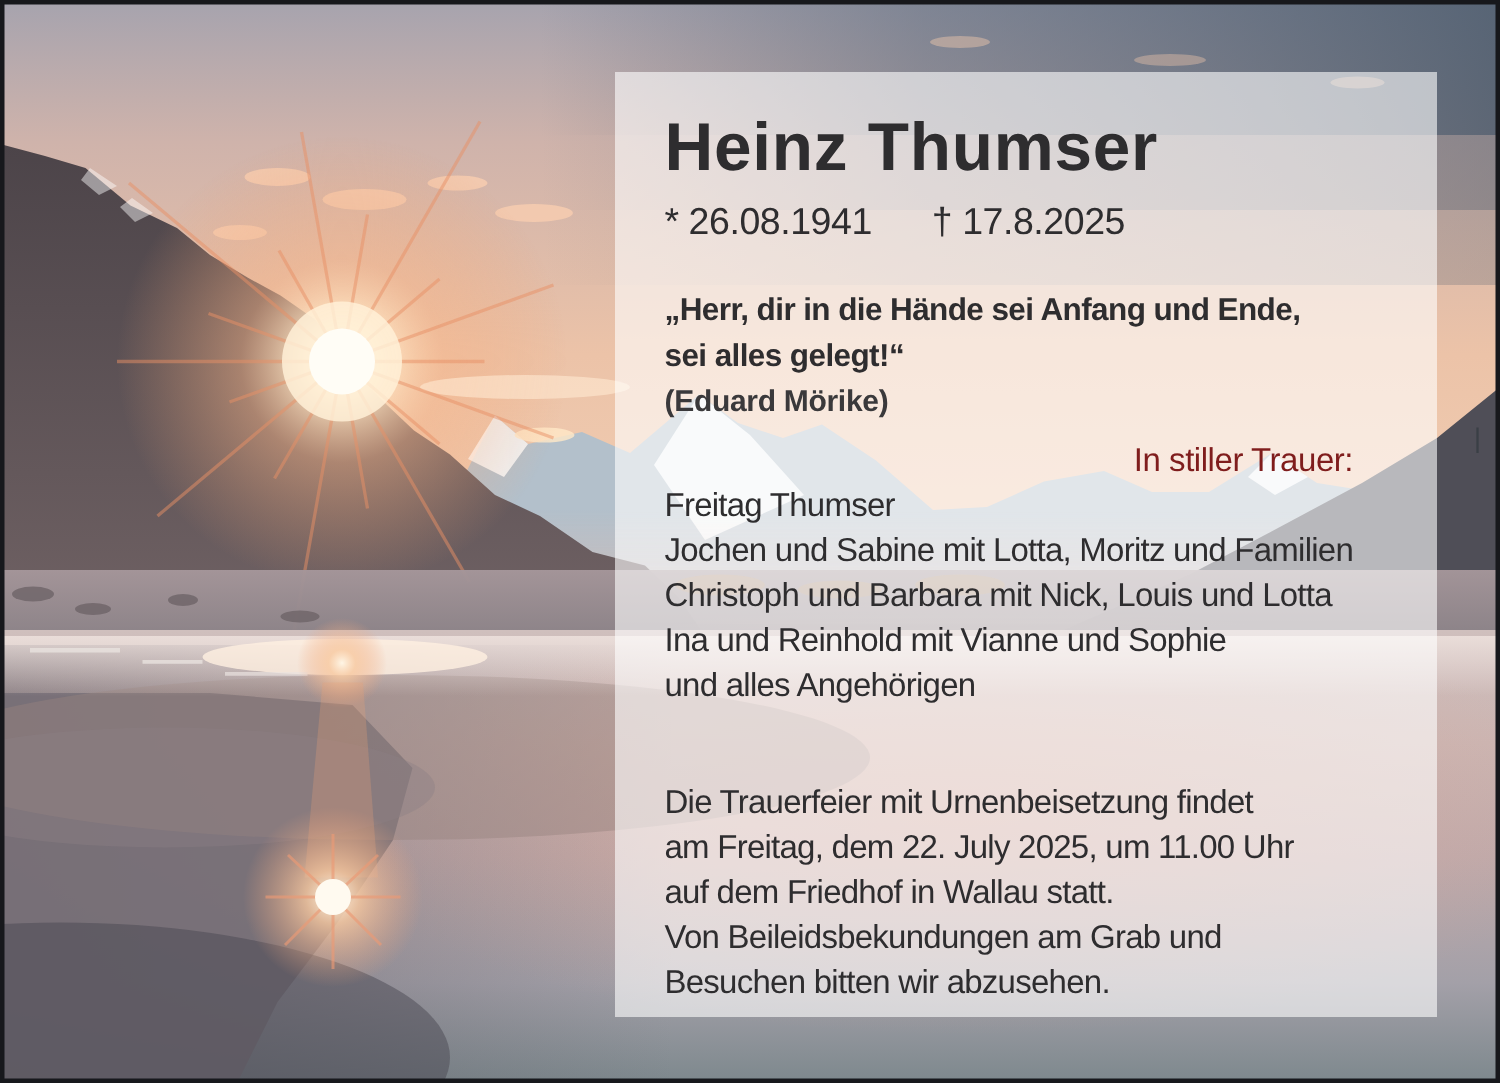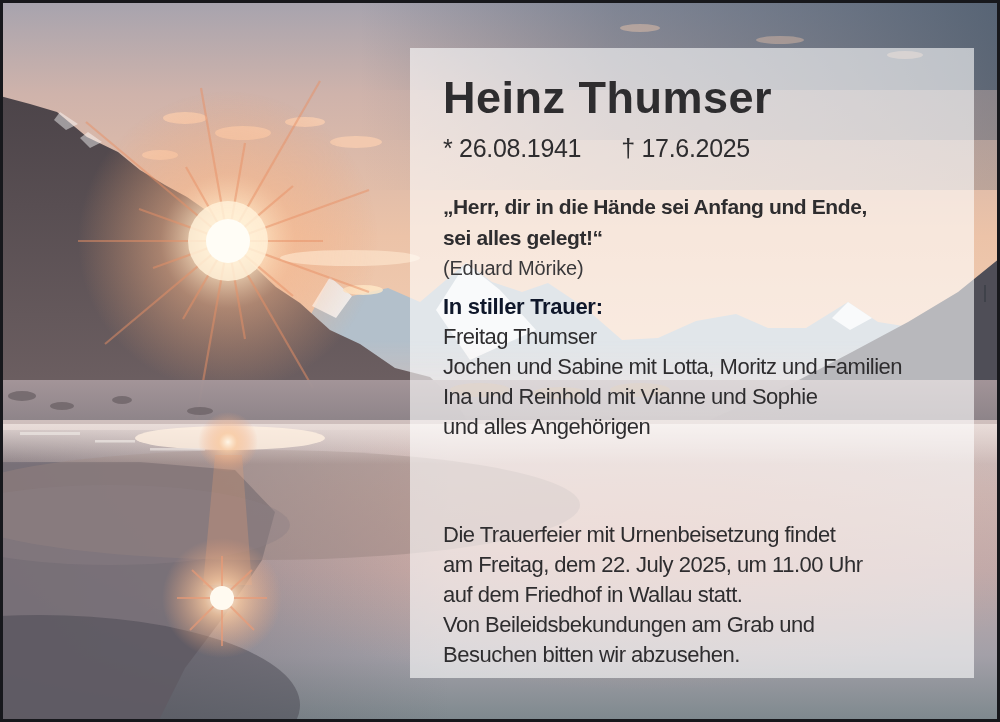--- a/index.html
+++ b/index.html
@@ -19,48 +19,47 @@
     z-index:6;
   }
   
   .panel{
     position:absolute;
     left:410px;top:48px;
     width:548px;height:630px;
     background:rgba(255,255,255,0.60);
     z-index:3;
     overflow:hidden;
-    padding-left:16px;
   }
   .panel *{color:#2e2d2f;}
   .title{
     position:absolute;left:33px;top:24px;
     font-size:45px;font-weight:600;letter-spacing:0.5px;
     white-space:nowrap;
   }
   .dates{
     position:absolute;left:33px;top:86px;
     font-size:25px;letter-spacing:-0.3px;
     white-space:nowrap;color:#343336;
   }
   .dates .death{margin-left:40px;}
   .quote{
     position:absolute;left:33px;top:143px;
     width:448px;
     font-size:21px;font-weight:700;letter-spacing:-0.4px;
     line-height:31px;white-space:nowrap;
   }
   .quote-row2{display:flex;justify-content:space-between;align-items:baseline;width:448px;flex-direction:column;}
-  .quote .attrib{font-weight:400;font-size:20px;letter-spacing:-0.2px;color:#3a393b;}
+  .quote .attrib{font-weight:700;font-size:20px;letter-spacing:-0.2px;color:#3a393b;}
   .family{
     position:absolute;left:33px;top:244px;
     font-size:22px;letter-spacing:-0.5px;line-height:30px;
     white-space:nowrap;color:#373538;
   }
-  .family .hdr{font-weight:700;letter-spacing:-0.3px;color:#0f172a;}
+  .family .hdr{font-weight:400;letter-spacing:-0.3px;color:#7f1d1d;text-align:right;}
   .ceremony{
     position:absolute;left:33px;top:472px;
     font-size:22px;letter-spacing:-0.5px;line-height:30px;
     white-space:nowrap;color:#373538;
   }
 </style>
 </head>
 <body>
 
 <div class="stage">
@@ -238,35 +237,36 @@
         </g>
         <circle cx="222" cy="598" r="12" fill="#fffaf0"></circle>
       </g>
     </g>
   </svg>
 
   <div class="panel">
     <div class="title">Heinz Thumser</div>
 
     <div class="dates">
-      <span class="birth">* 26.08.1941</span><span class="death">† 17.6.2025</span>
+      <span class="birth">* 26.08.1941</span><span class="death">† 17.8.2025</span>
     </div>
 
     <div class="quote">
       <div>„Herr, dir in die Hände sei Anfang und Ende,</div>
       <div class="quote-row2">
         <span>sei alles gelegt!“</span>
         <span class="attrib">(Eduard Mörike)</span>
       </div>
     </div>
 
     <div class="family">
       <div class="hdr">In stiller Trauer:</div>
       <div>Freitag Thumser</div>
       <div>Jochen und Sabine mit Lotta, Moritz und Familien</div>
+      <div>Christoph und Barbara mit Nick, Louis und Lotta</div>
       <div>Ina und Reinhold mit Vianne und Sophie</div>
       <div>und alles Angehörigen</div>
     </div>
 
     <div class="ceremony">
       <div>Die Trauerfeier mit Urnenbeisetzung findet</div>
       <div>am Freitag, dem 22. July 2025, um 11.00 Uhr</div>
       <div>auf dem Friedhof in Wallau statt.</div>
       <div>Von Beileidsbekundungen am Grab und</div>
       <div>Besuchen bitten wir abzusehen.</div>

